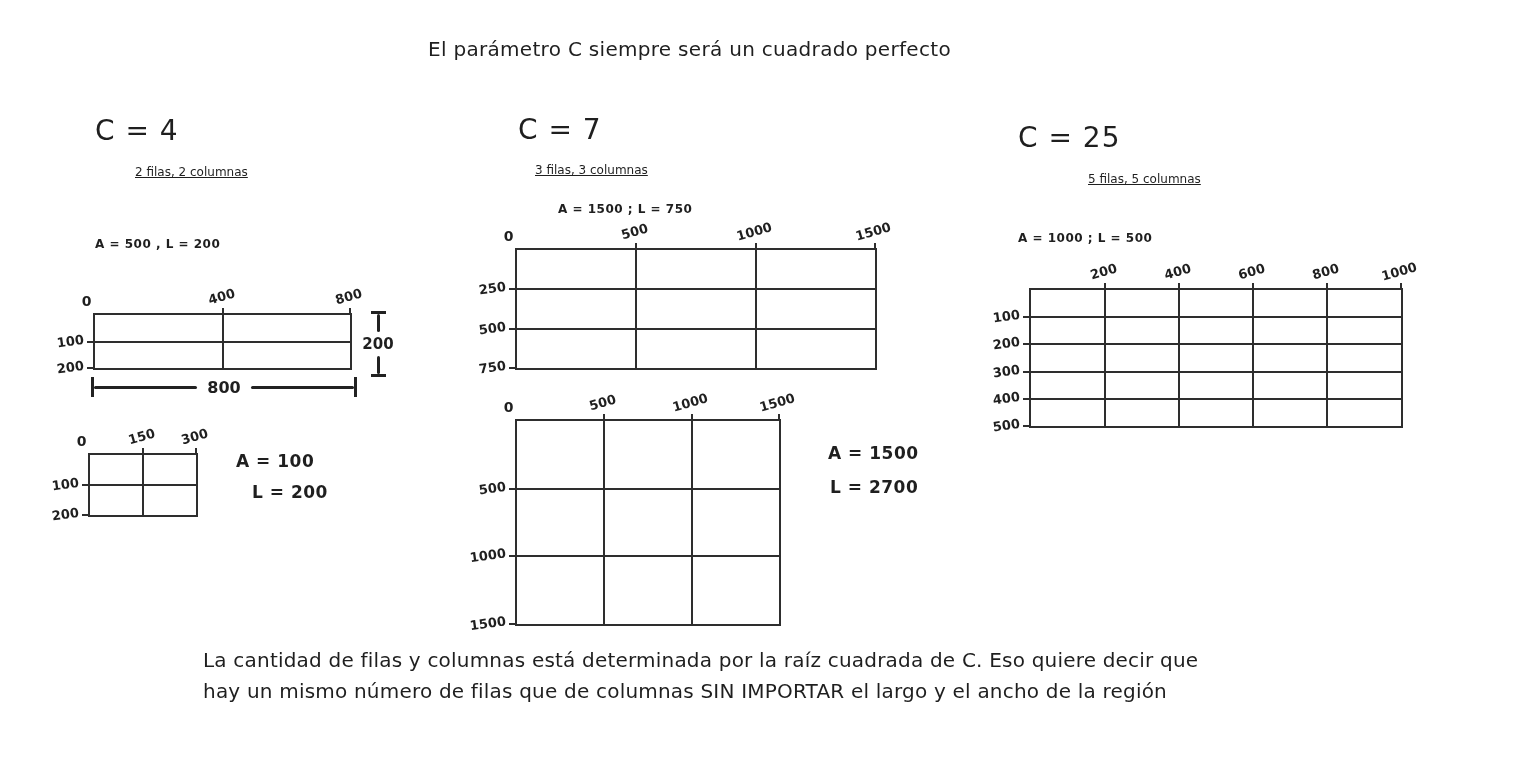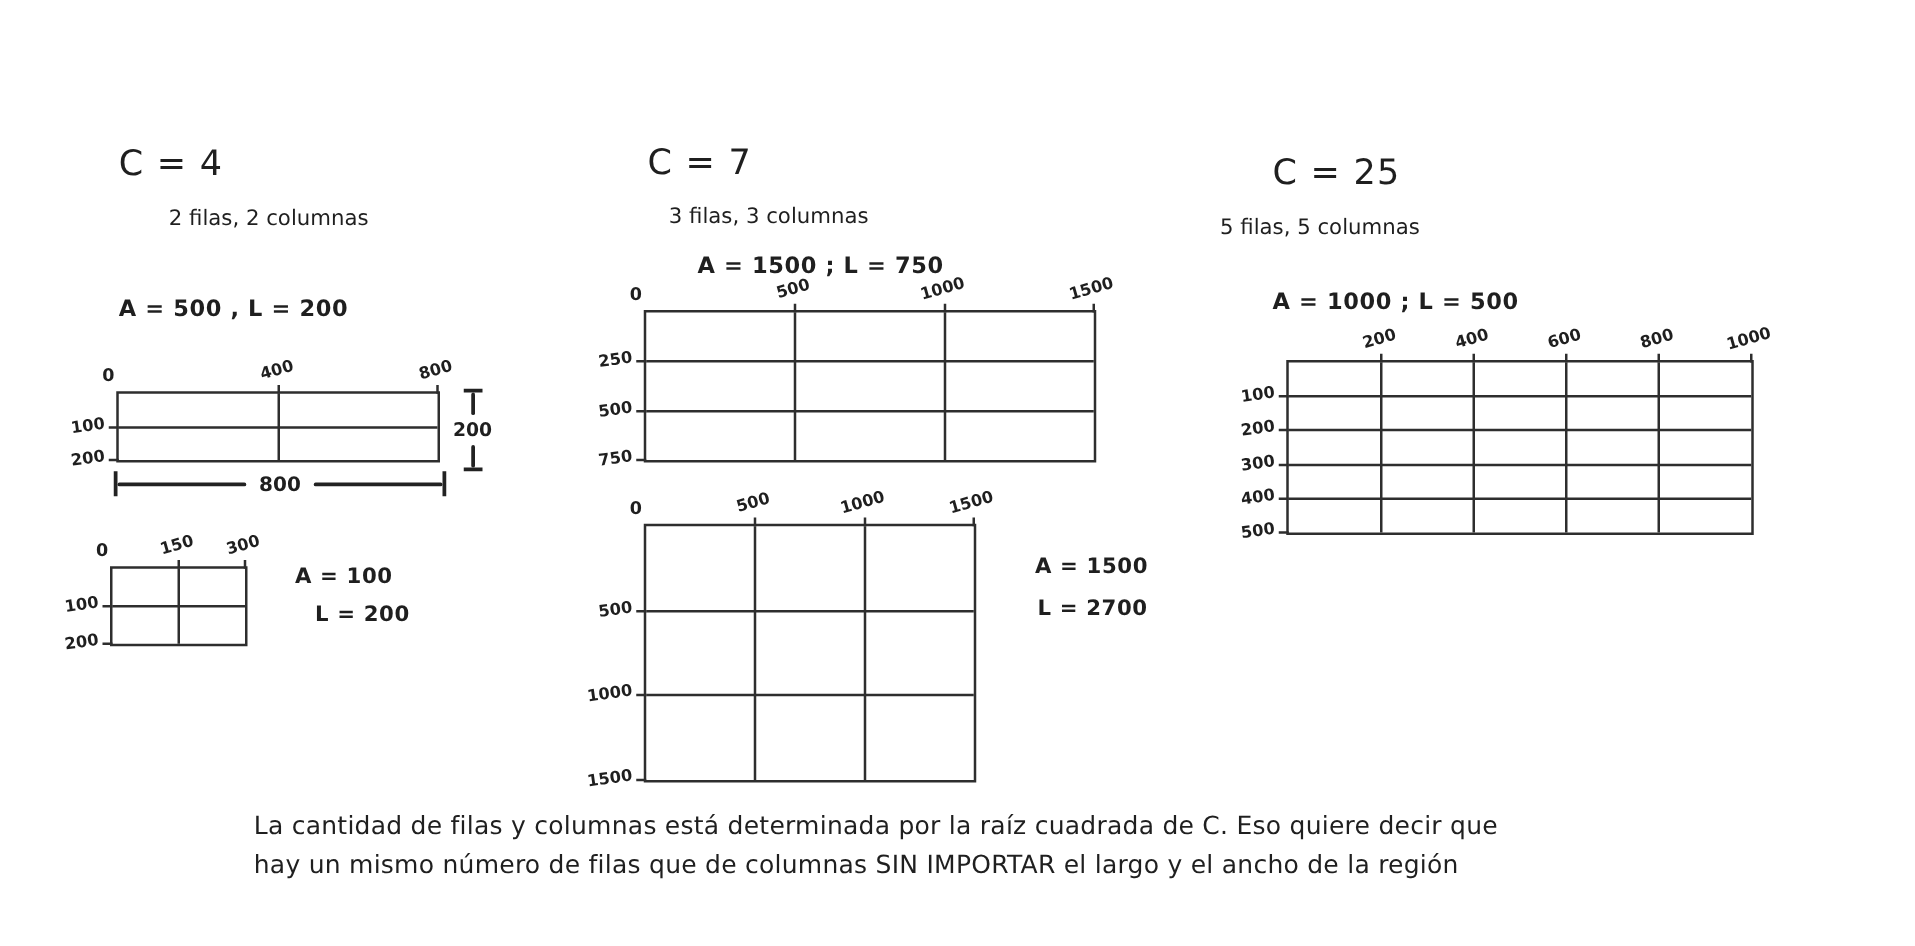--- a/index.html
+++ b/index.html
@@ -12,22 +12,22 @@
     position: relative;
     width: 1532px;
     height: 757px;
     background: #ffffff;
     overflow: hidden;
   }
   .abs { position: absolute; white-space: nowrap; }
 
   .title-text { font-size: 20px; letter-spacing: 0.3px; }
   .c-heading  { font-size: 28px; letter-spacing: 1px; }
-  .sub-text   { font-size: 17px; }
-  .param-text { font-size: 18px; font-weight: bold; letter-spacing: 0.5px; }
+  .sub-text   { font-size: 12px; text-decoration: underline; }
+  .param-text { font-size: 12px; font-weight: bold; letter-spacing: 0.5px; }
   .side-text  { font-size: 17px; font-weight: bold; letter-spacing: 0.5px; }
   .footer-text { font-size: 20px; line-height: 31px; letter-spacing: 0.2px; }
 
   
   .grid {
     position: absolute;
     border: 2px solid #2e2e2e;
   }
   .vline { position: absolute; top: 0; bottom: 0; width: 2px; background: #2e2e2e; }
   .hline { position: absolute; left: 0; right: 0; height: 2px; background: #2e2e2e; }
@@ -62,20 +62,21 @@
   }
   .dim-v .cap { width: 15px; height: 3px; background: #222; }
   .dim-v .seg { flex: 1; width: 3px; background: #222; border-radius: 2px; }
   .dim-v .dlabel { padding: 3px 0; font-size: 15px; font-weight: bold; }
 </style>
 </head>
 <body>
 
 <div class="canvas">
 
+  <div class="abs title-text" style="left:428px; top:37px;">El parámetro C siempre será un cuadrado perfecto</div>
 
   <div class="abs c-heading" style="left:95px; top:114px;">C = 4</div>
   <div class="abs sub-text" style="left:135px; top:165px;">2 filas, 2 columnas</div>
   <div class="abs param-text" style="left:95px; top:237px;">A = 500 ,  L = 200</div>
 
   <div class="grid" style="left:93px; top:313px; width:259px; height:57px;">
       <div class="vline" style="left: calc(50% - 1px);"></div>
       <div class="hline" style="top: calc(50% - 1px);"></div>
       <div class="xlab zero" style="left: 0%;">0</div>
       <div class="xtick" style="left: calc(50% - 1px);"></div>
@@ -162,21 +163,21 @@
       <div class="ytick" style="top: calc(66.67% - 1px);"></div>
       <div class="ylab" style="top: 66.67%;">1000</div>
       <div class="ytick" style="top: calc(100% - 1px);"></div>
       <div class="ylab" style="top: 100%;">1500</div>
     </div>
 
   <div class="abs side-text" style="left:828px; top:443px;">A = 1500</div>
   <div class="abs side-text" style="left:830px; top:477px;">L = 2700</div>
 
   <div class="abs c-heading" style="left:1018px; top:121px;">C = 25</div>
-  <div class="abs sub-text" style="left:976px; top:172px;">5 filas, 5 columnas</div>
+  <div class="abs sub-text" style="left:1088px; top:172px;">5 filas, 5 columnas</div>
   <div class="abs param-text" style="left:1018px; top:231px;">A = 1000  ;  L = 500</div>
 
   <div class="grid" style="left:1029px; top:288px; width:374px; height:140px;">
       <div class="vline" style="left: calc(20% - 1px);"></div>
       <div class="vline" style="left: calc(40% - 1px);"></div>
       <div class="vline" style="left: calc(60% - 1px);"></div>
       <div class="vline" style="left: calc(80% - 1px);"></div>
       <div class="hline" style="top: calc(20% - 1px);"></div>
       <div class="hline" style="top: calc(40% - 1px);"></div>
       <div class="hline" style="top: calc(60% - 1px);"></div>

